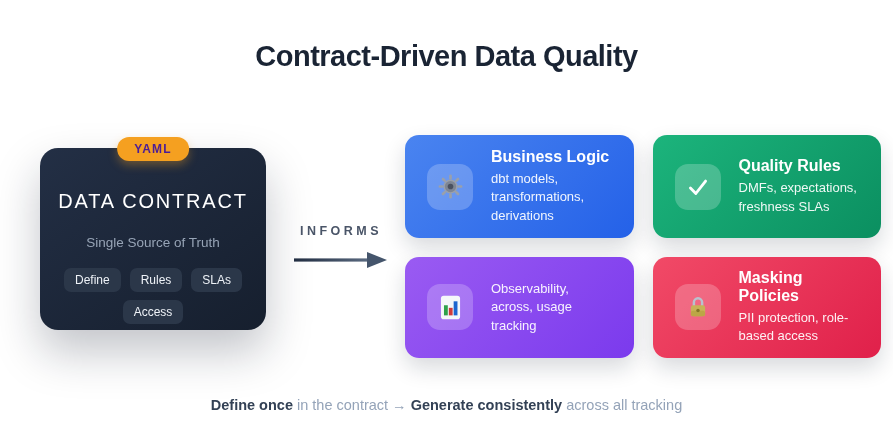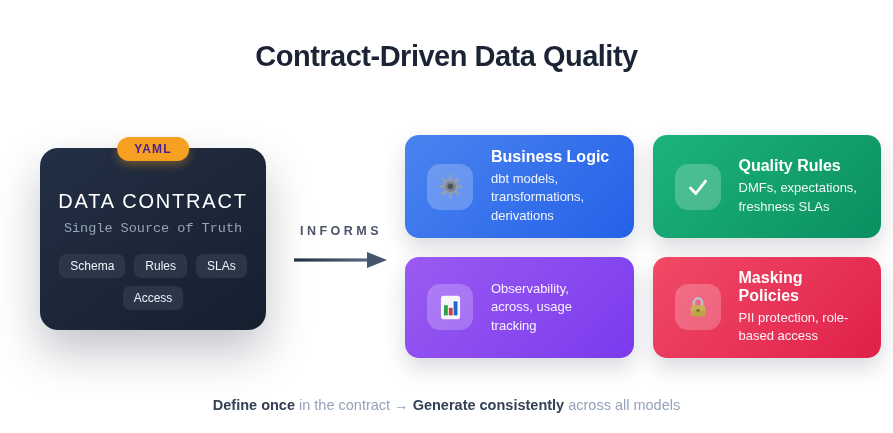--- a/index.html
+++ b/index.html
@@ -36,21 +36,21 @@
     font-size: 12px; font-weight: 700; letter-spacing: 1.2px;
     padding: 5px 17px; border-radius: 999px;
     box-shadow: 0 4px 10px rgba(245, 160, 32, 0.35);
     white-space: nowrap;
   }
   .contract-title {
     color: #ffffff; font-size: 20px; font-weight: 400;
     letter-spacing: 1.8px; 
   }
   .contract-subtitle {
-    margin-top: 8px; color: #97a4b6; font-size: 13.5px; text-align: right; font-family: Liberation Mono, monospace;
+    margin-top: 22px; color: #97a4b6; font-size: 13.5px; text-align: right;
   }
   .contract-tags {
     margin-top: 18px; width: 204px;
     display: flex; flex-wrap: wrap; justify-content: center;
     gap: 8px 9px;
   }
   .tag-pill {
     background: #2b3749; color: #eef2f7;
     font-size: 12px; padding: 5px 11px; border-radius: 7px;
     white-space: nowrap;
@@ -106,21 +106,21 @@
 
 <div class="stage">
 
   <h1 class="page-title">Contract-Driven Data Quality</h1>
 
   <div class="contract-card">
     <div class="yaml-badge">YAML</div>
     <div class="contract-title">DATA CONTRACT</div>
     <div class="contract-subtitle">Single Source of Truth</div>
     <div class="contract-tags">
-      <span class="tag-pill">Schema</span>
+      <span class="tag-pill">Define</span>
       <span class="tag-pill">Rules</span>
       <span class="tag-pill">SLAs</span>
       <span class="tag-pill">Access</span>
     </div>
   </div>
 
   <div class="informs-block">
     <div class="informs-label">INFORMS</div>
     <svg class="informs-arrow" width="94" height="18" viewBox="0 0 94 18">
       <defs>
@@ -197,16 +197,16 @@
       </div>
       <div>
         <div class="output-title">Masking Policies</div>
         <div class="output-desc">PII protection, role-based access</div>
       </div>
     </div>
 
   </div>
 
   <div class="footer-note">
-    <span class="strong">Define once</span><span> in the contract → </span><span class="strong">Generate consistently</span><span> across all models</span>
+    <span class="strong">Define once</span><span> in the contract → </span><span class="strong">Generate consistently</span><span> across all tracking</span>
   </div>
 
 </div>
 
 </body></html>

